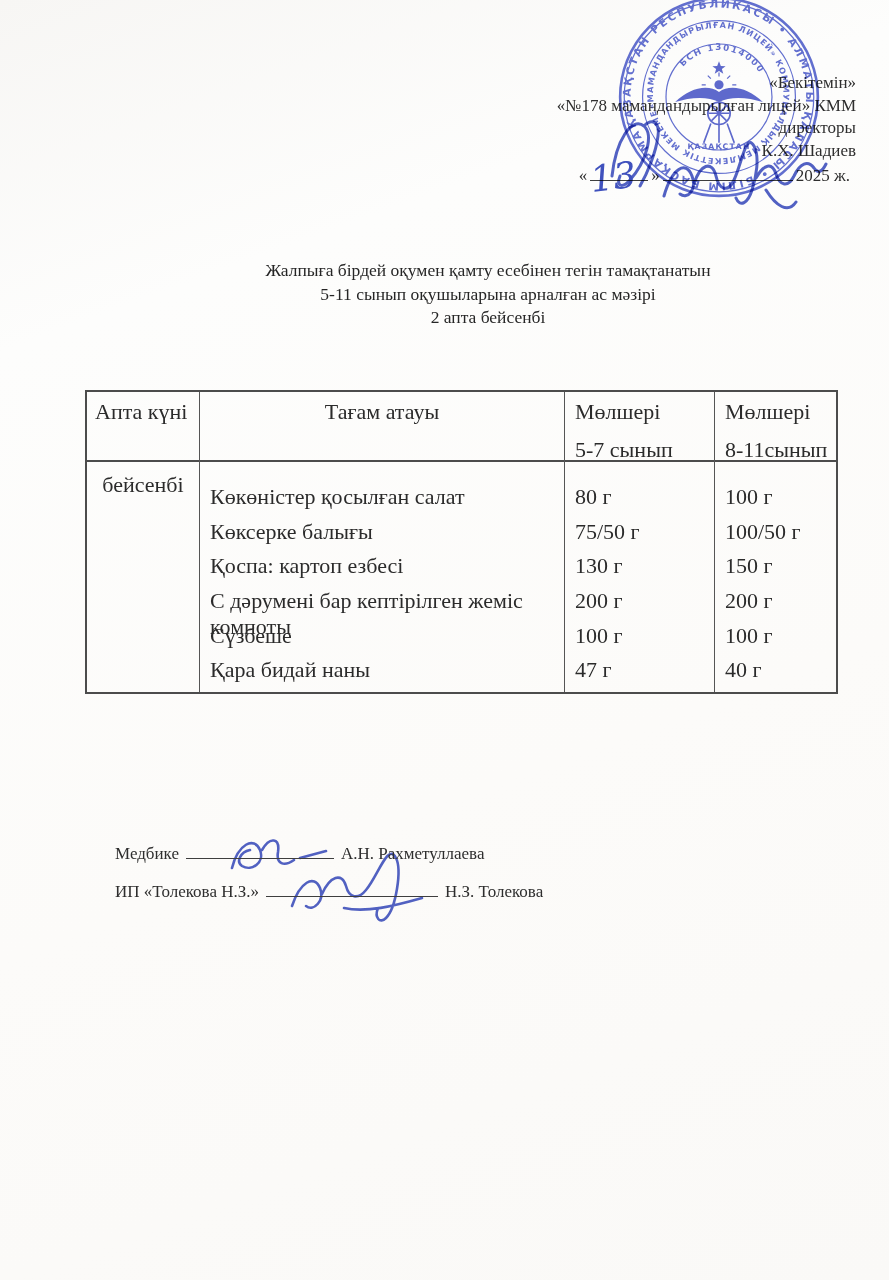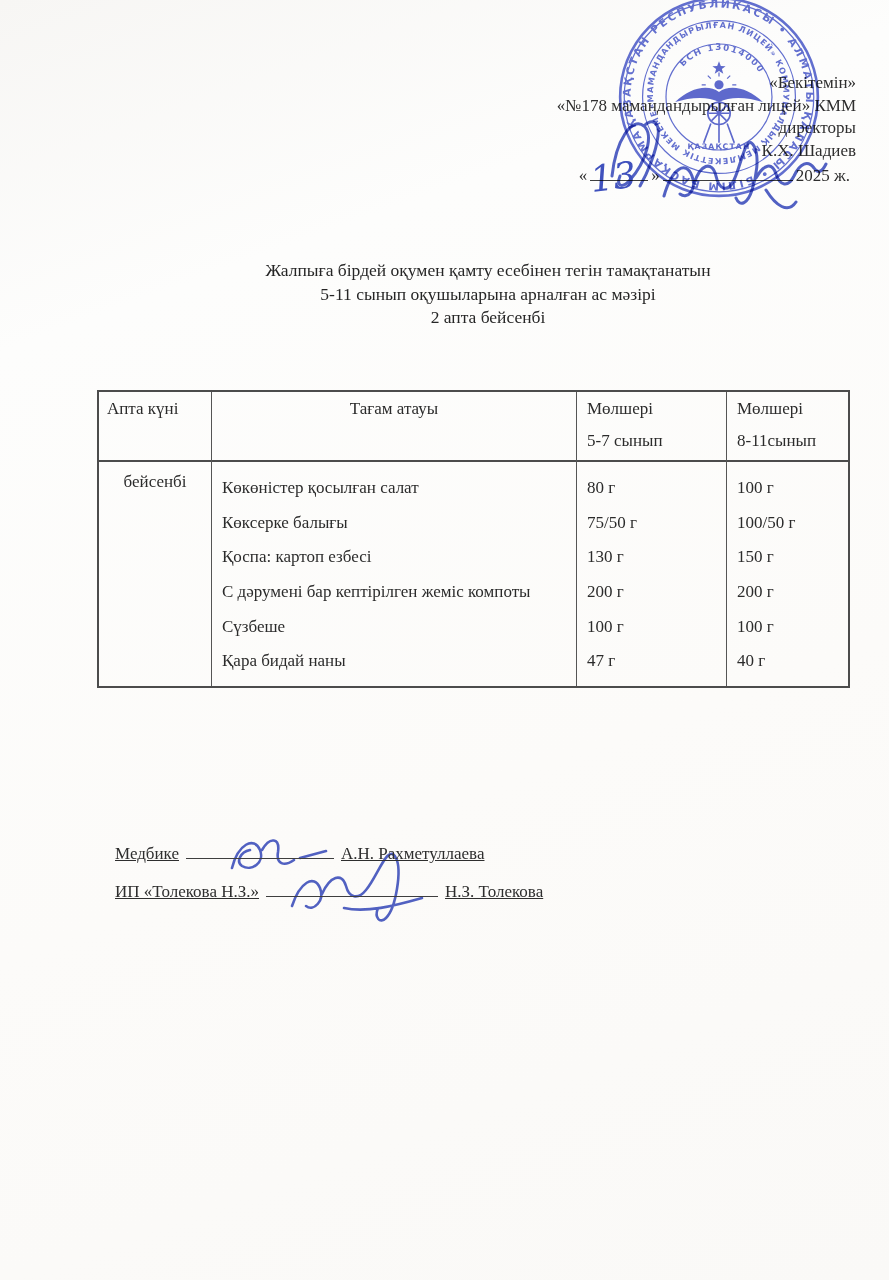--- a/index.html
+++ b/index.html
@@ -42,43 +42,42 @@
 
   
   .doc-title{
     position:absolute;left:88px;top:259px;width:800px;
     text-align:center;font-size:17.5px;line-height:23.5px;color:#262626;
   }
 
   
   .menu-table{
     position:absolute;left:85px;top:390px;width:753px;
-    border:2px solid #4c4c4c;font-size:17px;color:#2b2b2b;
+    border:2px solid #4c4c4c;font-size:22px;color:#2b2b2b;
     box-sizing:border-box;
-    margin-left:12px;
   }
   .t-row{display:grid;grid-template-columns:113px 365px 150px 1fr;}
   .t-head{border-bottom:2px solid #4c4c4c;height:68px;}
   .t-body{min-height:215px;}
   .cell{border-right:1.5px solid #555;box-sizing:border-box;}
   .cell:last-child{border-right:none;}
   .h-day{padding:7px 4px 0 8px;}
   .h-dish{padding-top:7px;text-align:center;}
   .h-amt{padding:7px 4px 16px 10px;}
   .h-amt .l2{margin-top:12px;}
   .b-day{padding-top:10px;text-align:center;}
-  .b-list{padding:16px 0 0 10px;}
+  .b-list{padding:22px 0 0 10px;}
   .row-line{height:34.7px;}
 
   
   .sign-block{
     position:absolute;left:115px;top:843px;
     font-size:17px;color:#2e2e2e;white-space:nowrap;
   }
-  .sig-row{margin-bottom:17px;text-decoration:underline;}
+  .sig-row{margin-bottom:17px;}
   .sig-blank{
     display:inline-block;border-bottom:1.5px solid #3e3e3e;height:15px;
     margin:0 7px;vertical-align:baseline;
   }
   .sig-blank-1{width:148px;}
   .sig-blank-2{width:172px;}
 </style>
 </head>
 <body>
 

